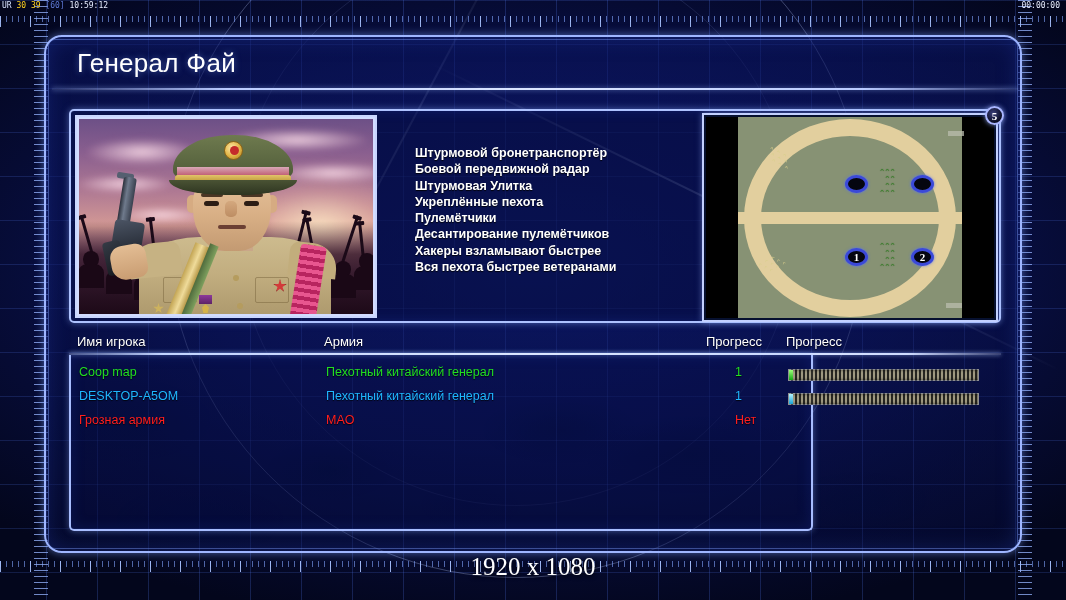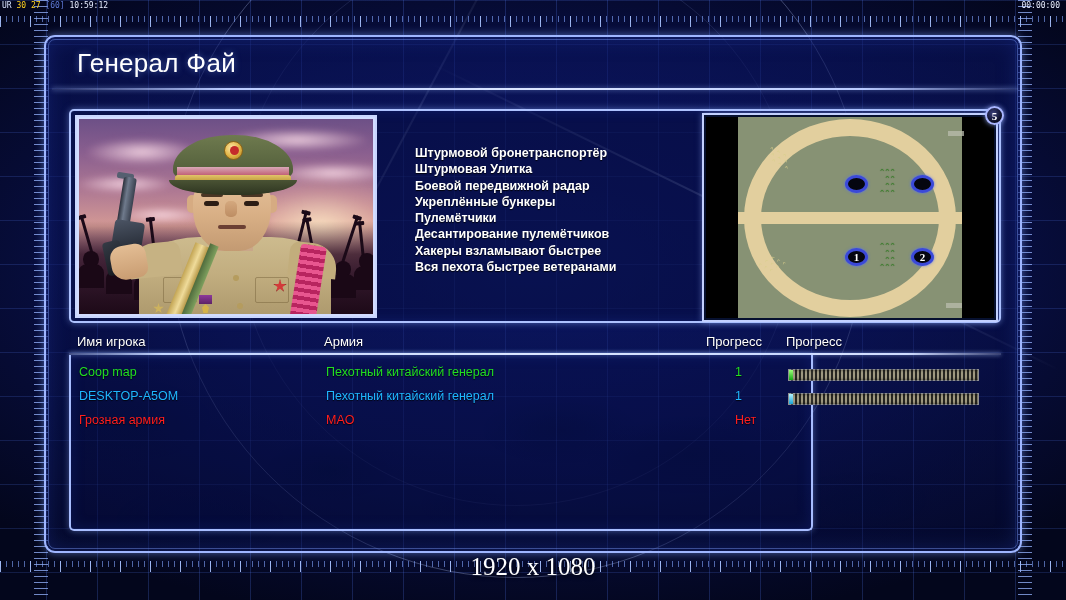--- a/index.html
+++ b/index.html
@@ -99,21 +99,21 @@
   #status-left .s-n2   { color:#ffd21e; }
   #status-left .s-br   { color:#5f7bd8; }
   #status-left .s-time { color:#e6ecff; }
   #status-right { position:absolute; right:6px; top:0; color:#e9eeff; }
 
   
   #panel {
     position:absolute;
     left:44px; top:35px; width:978px; height:518px;
     border:2px solid #9fb6ff;
-    border-radius:11px;
+    border-radius:18px;
     background:linear-gradient(180deg, rgba(10,20,95,.55), rgba(6,12,60,.42));
     box-shadow:0 0 10px rgba(130,165,255,.55), inset 0 0 22px rgba(40,70,190,.35);
     z-index:20;
   }
   #panel-inner {
     position:absolute; inset:2px;
     border:1px solid rgba(120,150,245,.45);
     border-radius:7px;
   }
 
@@ -437,21 +437,21 @@
 
 <div class="ruler ruler-h tall" id="ruler-top"></div>
 <div class="ruler ruler-h tall" id="ruler-bottom"></div>
 <div class="ruler ruler-v" id="ruler-left"></div>
 <div class="ruler ruler-v" id="ruler-right"></div>
 
 <div id="statusbar">
   <div id="status-left">
     <span class="s-ur">UR</span>
     <span class="s-n1">30</span>
-    <span class="s-n2">27</span>
+    <span class="s-n2">39</span>
     <span class="s-br">[60]</span>
     <span class="s-time">10:59:12</span>
   </div>
   <div id="status-right">00:00:00</div>
 </div>
 
 <div id="panel">
   <div id="panel-inner"></div>
 
   <div id="title-row">
@@ -521,23 +521,23 @@
         <div class="pistol-barrel"></div>
         <div class="pistol-body"></div>
         <div class="pistol-grip"></div>
         <div class="g-hand"></div>
       </div>
       <div id="portrait-frame"></div>
     </div>
 
     <ul id="abilities">
       <li>Штурмовой бронетранспортёр</li>
+      <li>Боевой передвижной радар</li>
       <li>Штурмовая Улитка</li>
-      <li>Боевой передвижной радар</li>
-      <li>Укреплённые бункеры</li>
+      <li>Укреплённые пехота</li>
       <li>Пулемётчики</li>
       <li>Десантирование пулемётчиков</li>
       <li>Хакеры взламывают быстрее</li>
       <li>Вся пехота быстрее ветеранами</li>
     </ul>
 
     <div id="minimap-wrap">
       <div id="mm-badge">5</div>
       <div id="minimap">
         <div id="mm-field">

